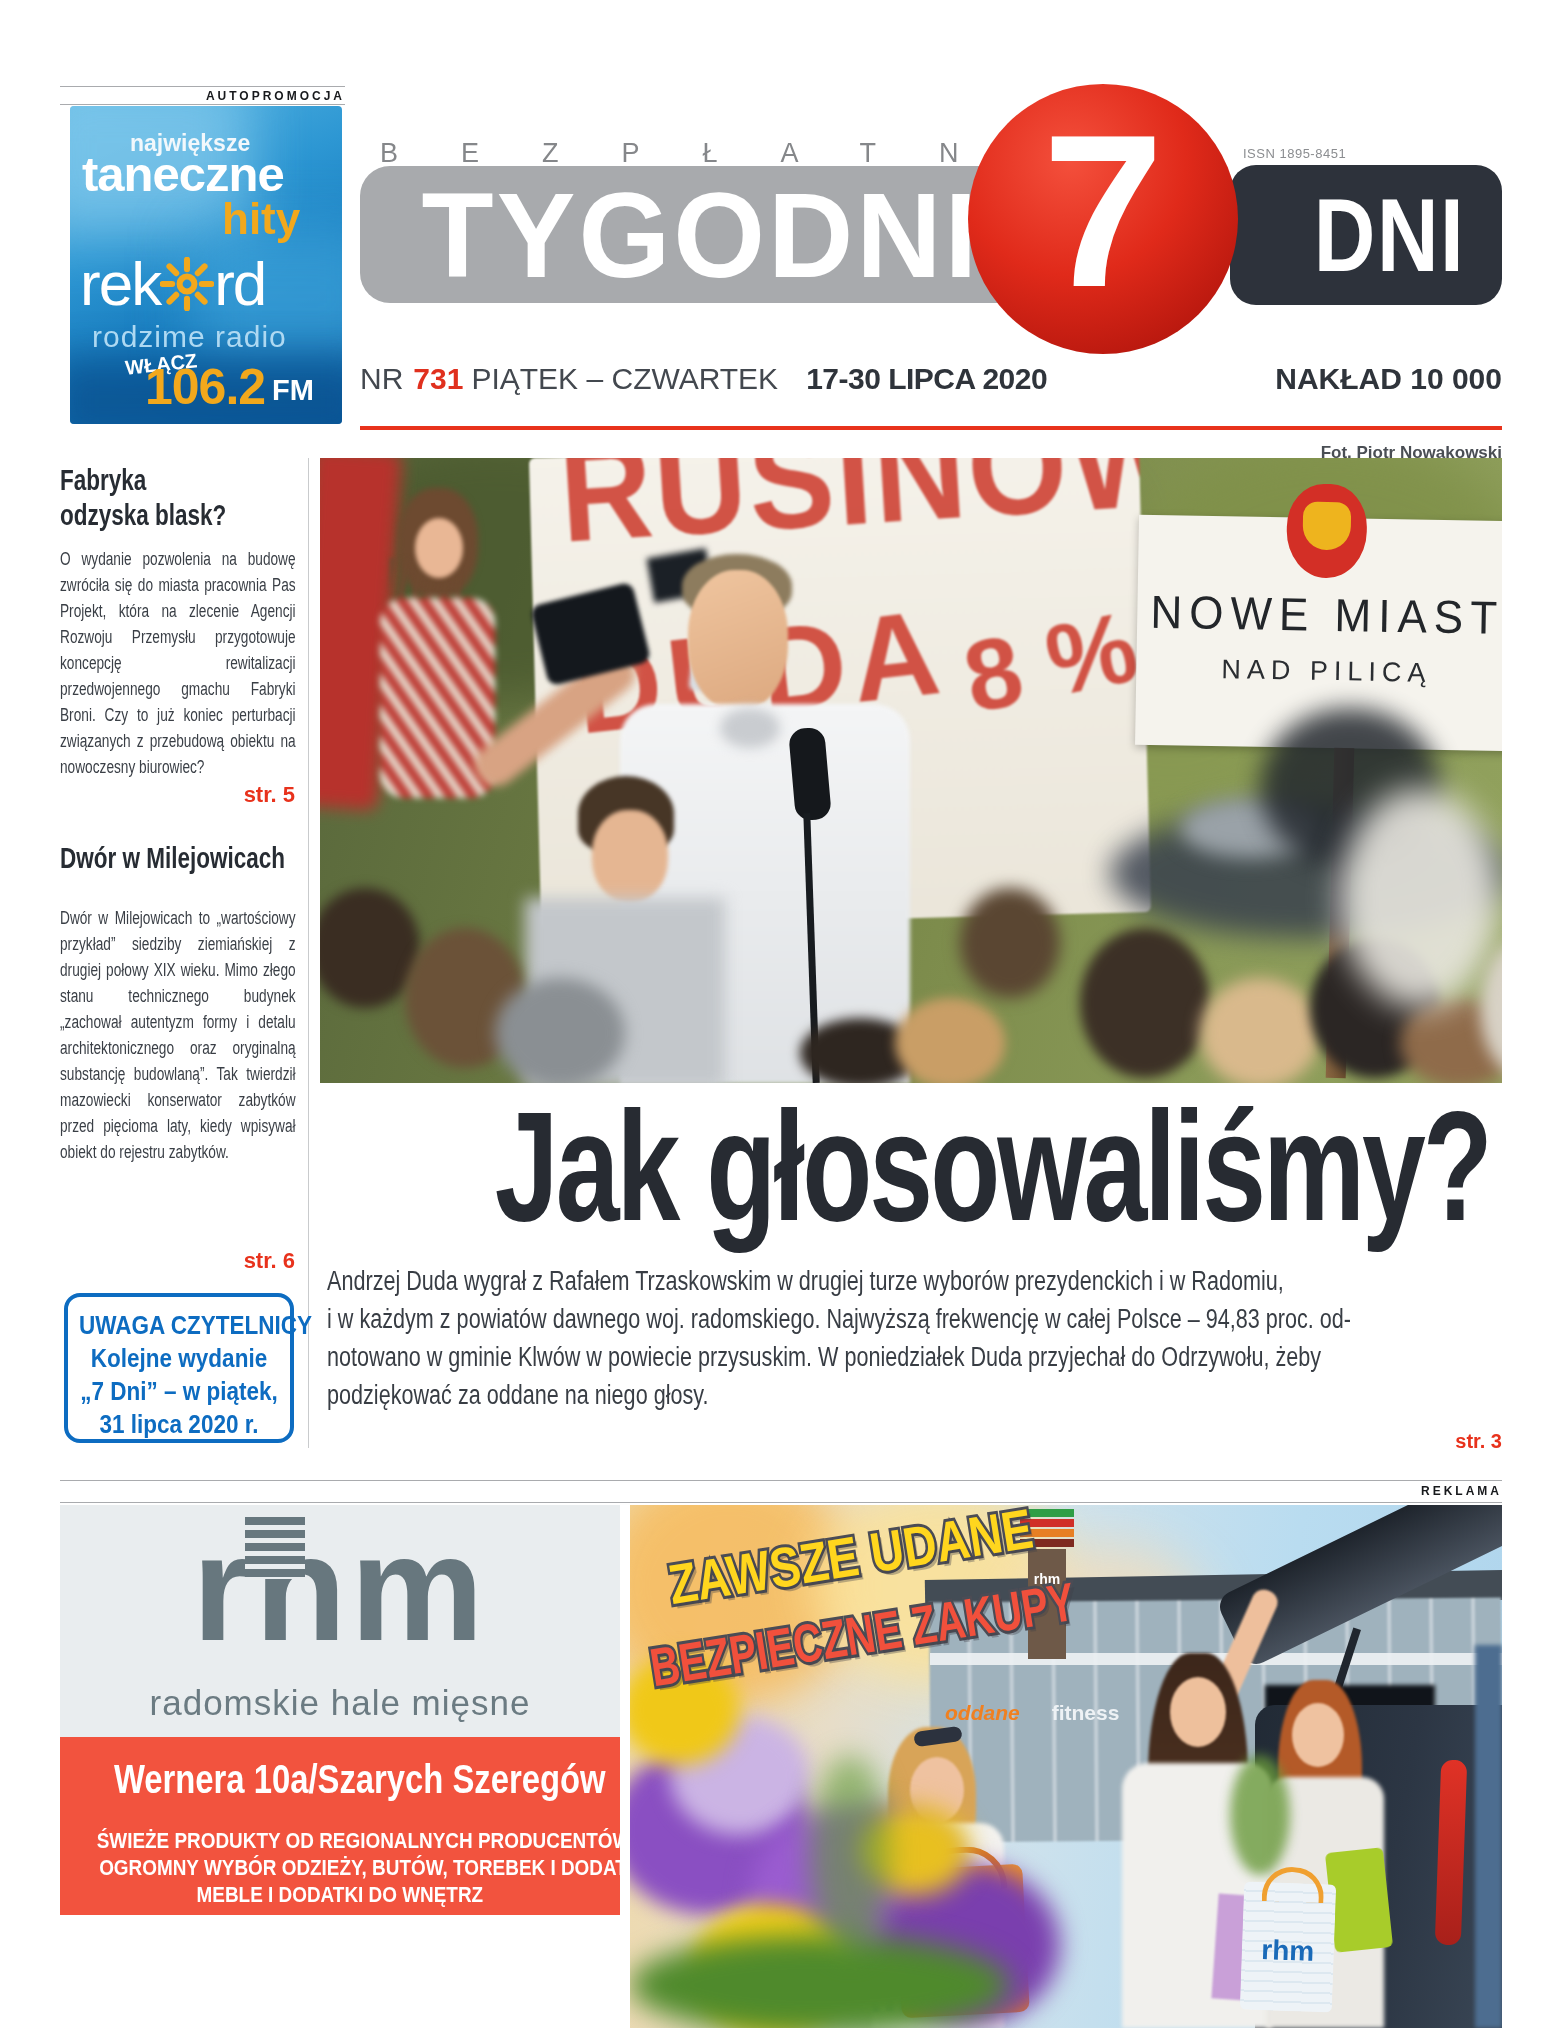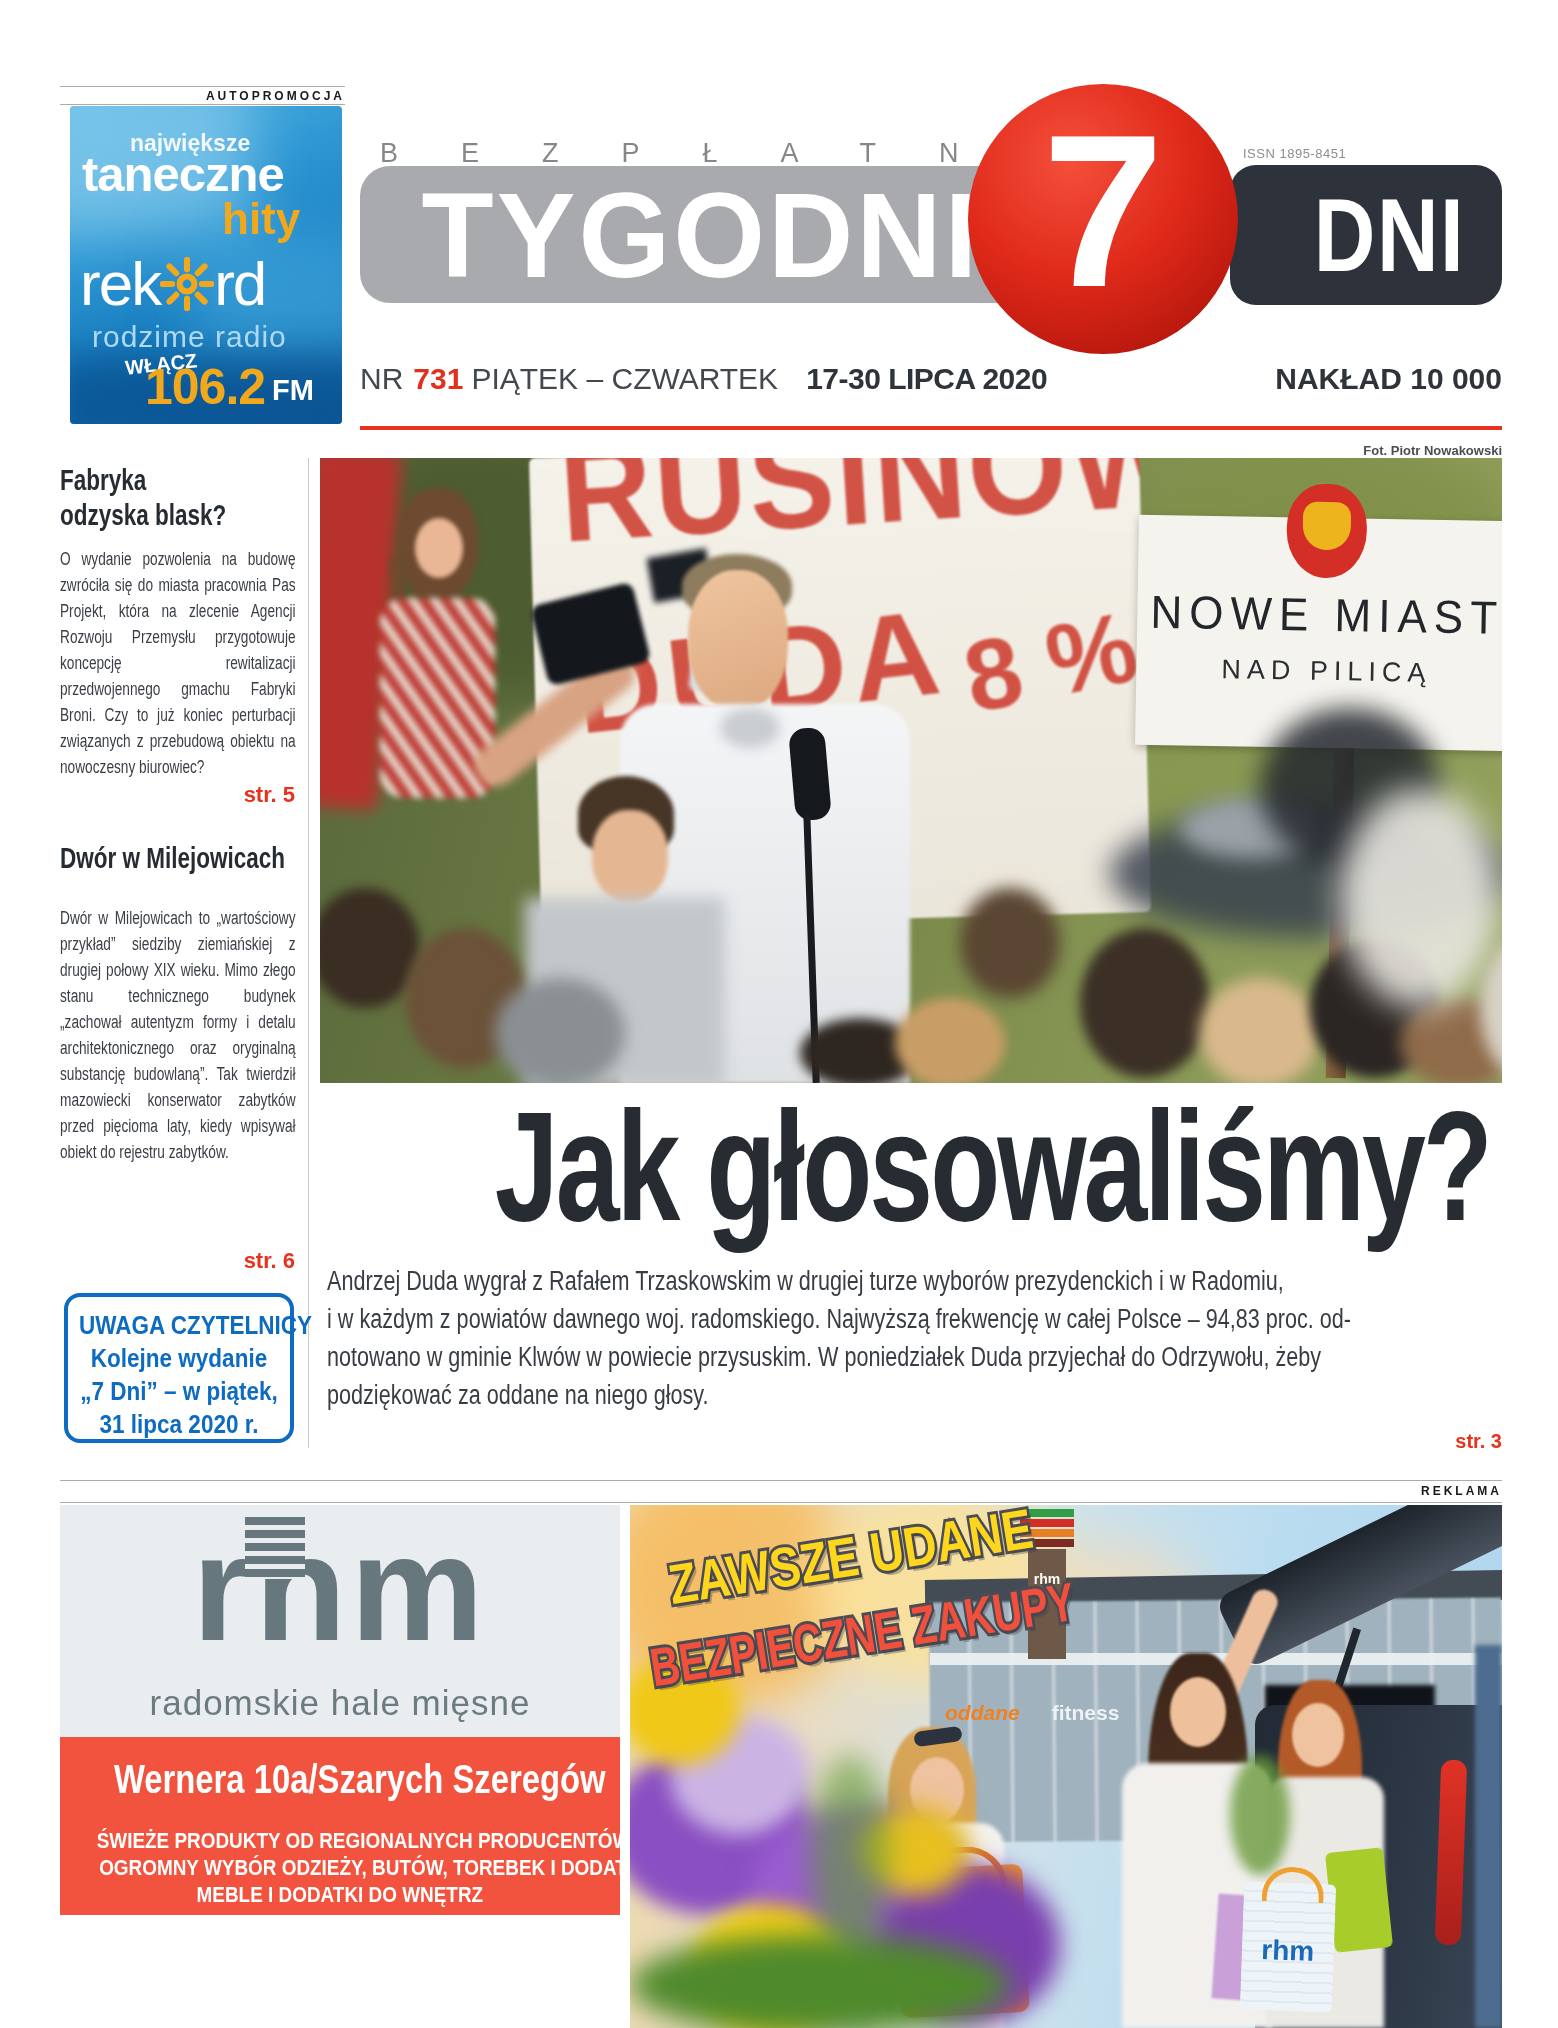--- a/index.html
+++ b/index.html
@@ -54,21 +54,21 @@
   .pref{font-size:22px;font-weight:700;color:#e8321c;text-align:right;width:235px;}
   .notice{left:64px;top:1293px;width:230px;height:150px;border:4px solid #0d6cc1;border-radius:16px;
           box-sizing:border-box;padding-top:12px;}
   .notice div{white-space:nowrap;text-align:center;font-size:25px;font-weight:700;color:#0d6cc1;
               line-height:33px;transform:scaleX(.9);}
 
   
   .photo{left:320px;top:458px;width:1182px;height:625px;overflow:hidden;
          background:linear-gradient(105deg,#57663b,#6b7a42 30%,#7d8c4c 55%,#8a9a58 78%,#93a35e);}
   .photo .shape{position:absolute;border-radius:50%;}
-  .credit{left:1200px;top:443px;width:302px;text-align:right;font-size:13px;font-weight:700;color:#4a4e54;}
+  .credit{left:1200px;top:443px;width:302px;text-align:right;font-size:17px;font-weight:700;color:#4a4e54;}
   .banner{left:215px;top:-8px;width:610px;height:470px;background:linear-gradient(180deg,#f5f2ea,#ebe6da);
           transform:rotate(-1.5deg);filter:blur(1px);overflow:hidden;border-radius:6px;}
   .banner div{position:absolute;font-weight:800;color:#cf4638;opacity:.92;white-space:nowrap;}
   .sign{left:817px;top:60px;width:380px;height:230px;background:#f5f3ed;transform:rotate(1deg);
         box-shadow:0 3px 8px rgba(0,0,0,.25);}
   .sign .l1{position:absolute;top:72px;width:100%;text-align:center;font-size:44px;color:#23262a;
             letter-spacing:7px;transform:scaleY(1.05);white-space:nowrap;}
   .sign .l2{position:absolute;top:138px;width:100%;text-align:center;font-size:27px;color:#2a2d31;
             letter-spacing:6px;white-space:nowrap;}
   .crest{position:absolute;left:148px;top:-34px;width:80px;height:94px;background:#d32f26;

